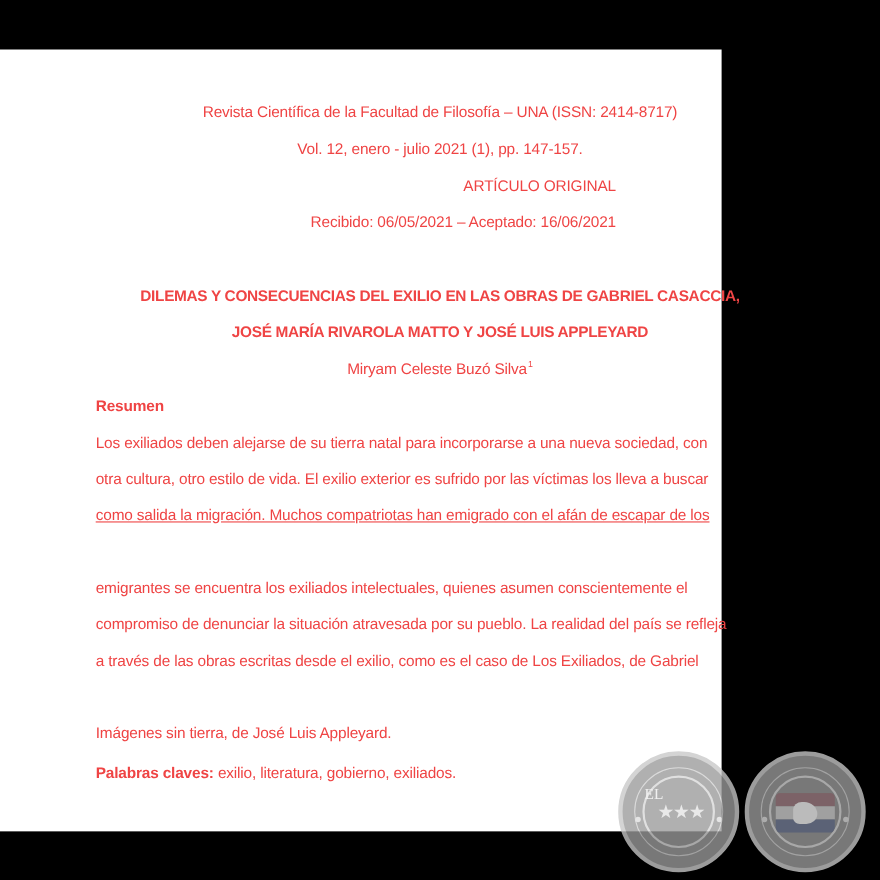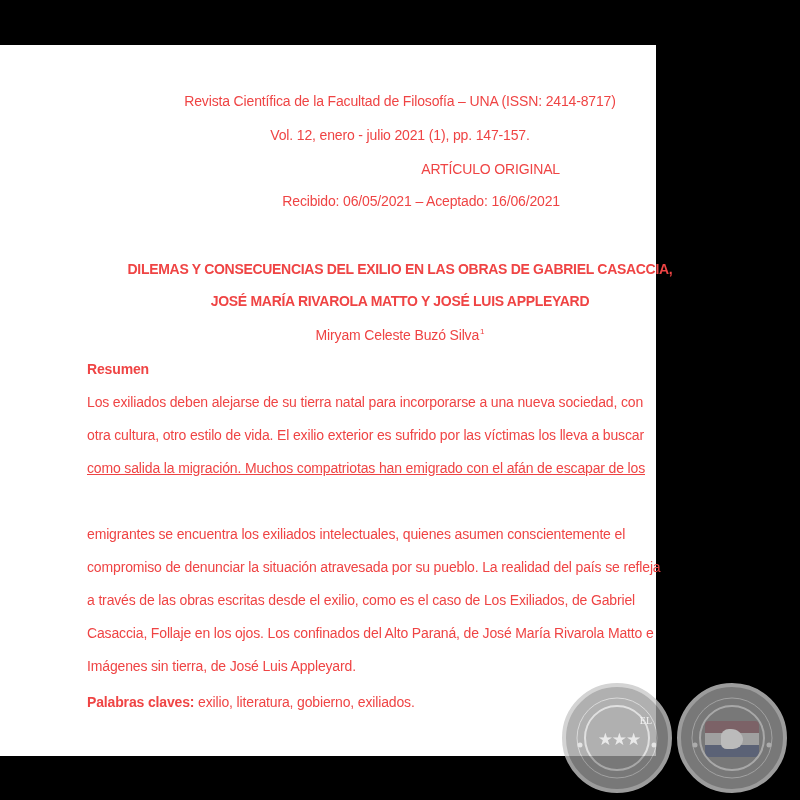--- a/index.html
+++ b/index.html
@@ -68,23 +68,23 @@
       width: 66px; height: 66px;
       border-radius: 50%;
       border: 2px solid #d8d8d8;
       box-sizing: border-box;
     }
     .seal-left { left: 562px; top: 683px; }
     .seal-right { left: 677px; top: 683px; }
     .seal-text-el {
       position: absolute;
       left: 0; width: 66px; top: 8px;
-      text-align: right;
+      text-align: left;
       font-family: "Liberation Serif", serif;
-      font-size: 10px;
+      font-size: 14px;
       color: #eeeeee;
     }
     .stars {
       position: absolute;
       left: 0; width: 66px; top: 22px;
       text-align: center;
       font-size: 17px;
       color: #e4e4e4;
       letter-spacing: -1px;
     }
@@ -132,21 +132,20 @@
   </div>
 
   <div class="line left bold" style="top:315px;">Resumen</div>
 
   <div class="line left" style="top:381px;">otra cultura, otro estilo de vida. El exilio exterior es sufrido por las víctimas los lleva a buscar</div>
   <div class="line left" style="top:348px;">Los exiliados deben alejarse de su tierra natal para incorporarse a una nueva sociedad, con</div>
   <div class="line left" style="top:414px;text-decoration:underline;">como salida la migración. Muchos compatriotas han emigrado con el afán de escapar de los</div>
   <div class="line left" style="top:480px;">emigrantes se encuentra los exiliados intelectuales, quienes asumen conscientemente el</div>
   <div class="line left" style="top:513px;">compromiso de denunciar la situación atravesada por su pueblo. La realidad del país se refleja</div>
   <div class="line left" style="top:546px;">a través de las obras escritas desde el exilio, como es el caso de Los Exiliados, de Gabriel</div>
-  <div class="line left" style="top:579px;">Casaccia, Follaje en los ojos. Los confinados del Alto Paraná, de José María Rivarola Matto e</div>
   <div class="line left" style="top:612px;">Imágenes sin tierra, de José Luis Appleyard.</div>
 
   <div class="line left" style="top:648px;">
     <span class="bold">Palabras claves:</span><span> exilio, literatura, gobierno, exiliados.</span>
   </div>
 </div>
 
 <div class="bottom-bar"></div>
 
 <div class="seal seal-left">

